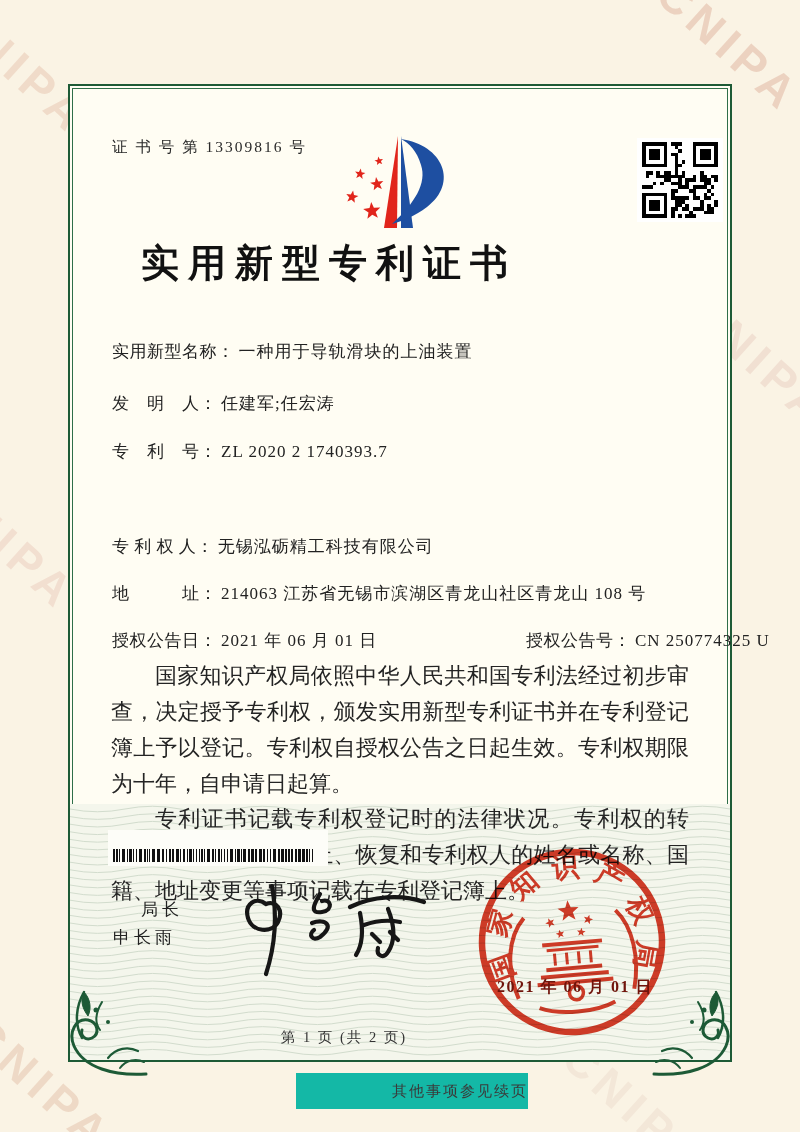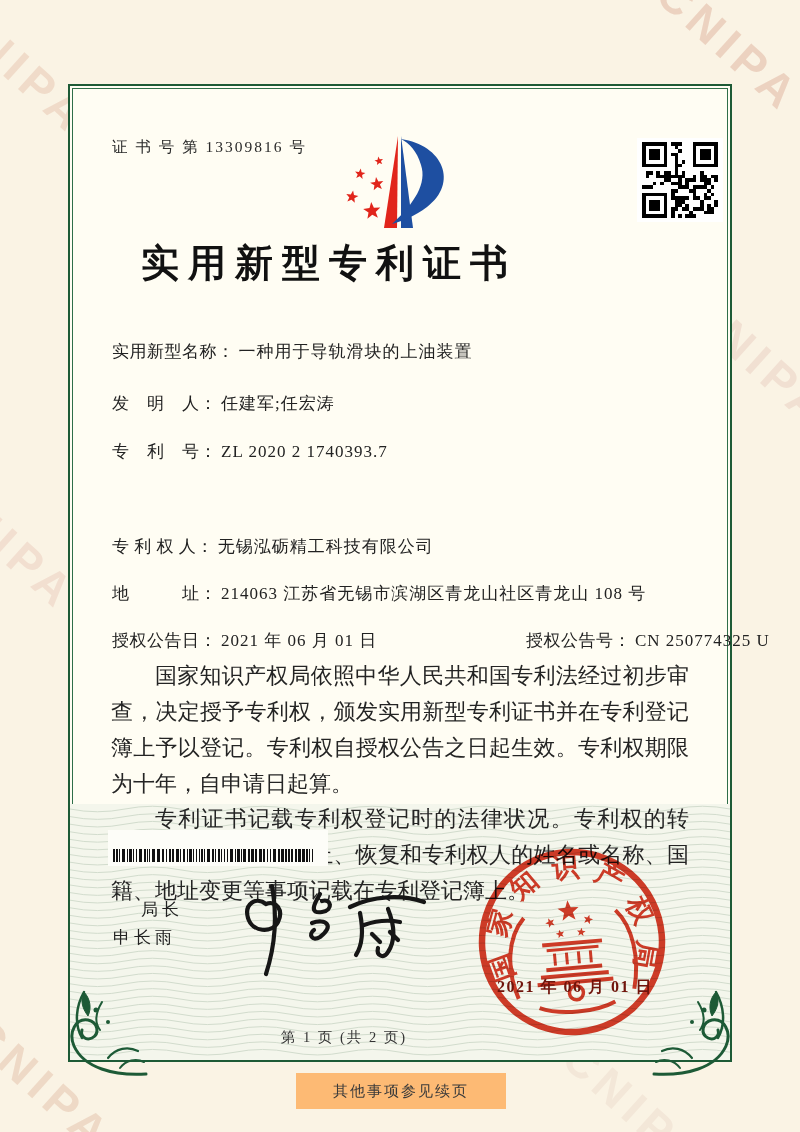--- a/index.html
+++ b/index.html
@@ -54,22 +54,22 @@
   .seal{ position:absolute; left:474px; top:844px; transform:rotate(-5deg); mix-blend-mode:multiply; opacity:.95; }
   .seal-char{ font-size:27px; font-weight:bold; fill:#d5321e; text-anchor:middle; dominant-baseline:middle; font-family:"Liberation Serif",serif; }
   .seal-date{
     position:absolute; left:497px; top:977px; width:170px;
     font-size:16px; font-weight:600; letter-spacing:1.5px; color:#70140b; z-index:5;
   }
   
   .page-info{ position:absolute; left:0; top:1028px; width:688px; text-align:center; font-size:14.5px; letter-spacing:2px; color:#333; }
   .flourish{ position:absolute; }
   .footer-note{
-    position:absolute; left:296px; top:1073px; width:210px; height:36px;
-    background:#fdba74; display:flex; align-items:center; justify-content:center;
+    position:absolute; left:296px; top:1073px; width:232px; height:36px;
+    background:#14b8a6; display:flex; align-items:center; justify-content:flex-end;
     font-size:15px; letter-spacing:2px; color:#3a3a3a;
   }
 </style>
 </head>
 <body>
 
 <div class="page">
 
   <span class="wm" style="left:-30px;top:-12px;color:#f0dbc9">CNIPA</span>
   <span class="wm" style="left:682px;top:-34px;color:#ecd2c0">CNIPA</span>

